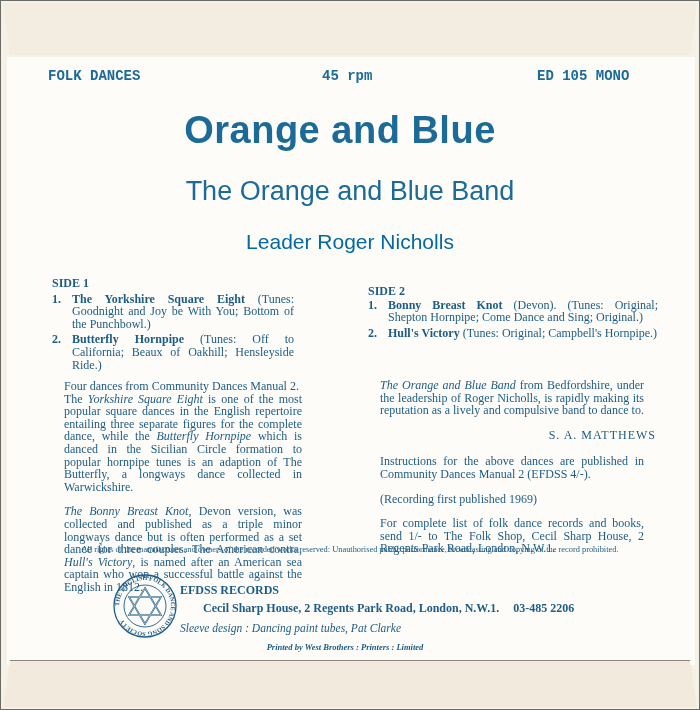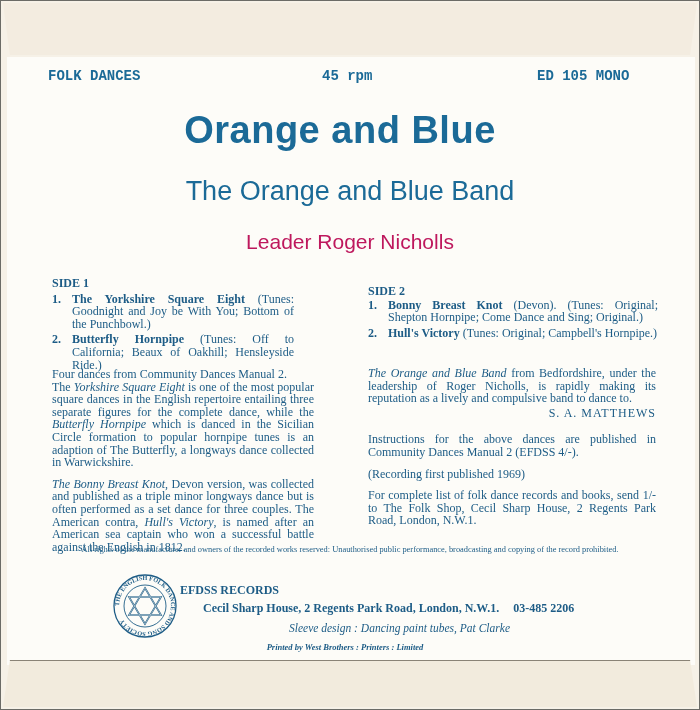--- a/index.html
+++ b/index.html
@@ -5,38 +5,38 @@
   html,body{margin:0;padding:0;}
   body{width:700px;height:710px;overflow:hidden;background:#f3eee4;font-family:"Liberation Serif",serif;color:#1c5a85;position:relative;}
   .sleeve{position:absolute;left:0;top:0;width:700px;height:710px;background:#f6f1e7;border:1px solid #6b6b66;box-sizing:border-box;}
   .panel{position:absolute;left:6px;top:56px;width:688px;height:608px;background:#fdfcf8;}
   .flap{position:absolute;left:2px;right:2px;bottom:2px;height:46px;background:#f2ebdd;border-top:1px solid #8a8376;transform:skewX(0);clip-path:polygon(1% 0,99% 0,100% 100%,0 100%);}
   .topflap{position:absolute;left:2px;right:2px;top:2px;height:52px;background:#f3ece0;clip-path:polygon(0 0,100% 0,99% 100%,1% 100%);}
   .hdr{position:absolute;top:68px;font-family:Liberation Mono, monospace;font-weight:bold;font-size:14px;color:#1b6a97;}
   .hdr-left{left:48px;} .hdr-mid{left:322px;} .hdr-right{left:537px;}
   .title{position:absolute;top:109px;left:0;width:680px;text-align:center;font-family:"Liberation Sans",sans-serif;font-weight:bold;font-size:38px;color:#1b6a97;letter-spacing:0.5px;}
   .band{position:absolute;top:176px;left:0;width:700px;text-align:center;font-family:"Liberation Sans",sans-serif;font-size:27px;color:#1b6a97;}
-  .leader{position:absolute;top:230px;left:0;width:700px;text-align:center;font-family:"Liberation Sans",sans-serif;font-size:21px;color:#be185d;}
+  .leader{position:absolute;top:230px;left:0;width:700px;text-align:center;font-family:"Liberation Sans",sans-serif;font-size:21px;color:#0369a1;}
   .col{position:absolute;font-size:12px;line-height:12.6px;color:#1d5c86;text-align:justify;}
   .col1{left:52px;width:242px;} .col2{left:368px;width:290px;}
   .side-h{font-weight:bold;font-size:12px;margin:0 0 3px 0;}
   .track{display:flex;margin-bottom:3px;}
   .track .num{width:20px;flex:none;font-weight:bold;}
   .track .txt{flex:1;text-align:justify;}
   .track b{font-weight:bold;}
-  p{margin:0;}
+  p{margin:12px;}
   .para{margin-bottom:9px;}
   .sig{text-align:right;letter-spacing:1px;margin:2px 0 14px 0;}
   i{font-style:italic;}
   .rights{position:absolute;top:545px;left:36px;width:628px;text-align:center;font-size:8.4px;line-height:10px;color:#1d5c86;}
   .logo{position:absolute;left:112px;top:573px;width:66px;height:66px;}
   .efdss{position:absolute;top:583px;left:180px;width:330px;font-weight:bold;font-size:12px;color:#1d5c86;}
   .addr{position:absolute;top:601px;left:203px;font-weight:bold;font-size:12px;color:#1d5c86;white-space:nowrap;}
   .addr .ph{margin-left:14px;}
-  .design{position:absolute;top:622px;left:180px;width:330px;text-align:right;font-style:italic;font-size:11.5px;color:#1d5c86;}
+  .design{position:absolute;top:622px;left:180px;width:330px;text-align:left;font-style:italic;font-size:11.5px;color:#1d5c86;}
   .printed{position:absolute;top:642px;left:180px;width:330px;text-align:center;font-style:italic;font-weight:bold;font-size:8.5px;color:#1d5c86;}
 </style>
 </head>
 <body>
 
 <div class="sleeve">
   <div class="topflap"></div>
   <div class="panel"></div>
   <div class="flap"></div>
 </div>

